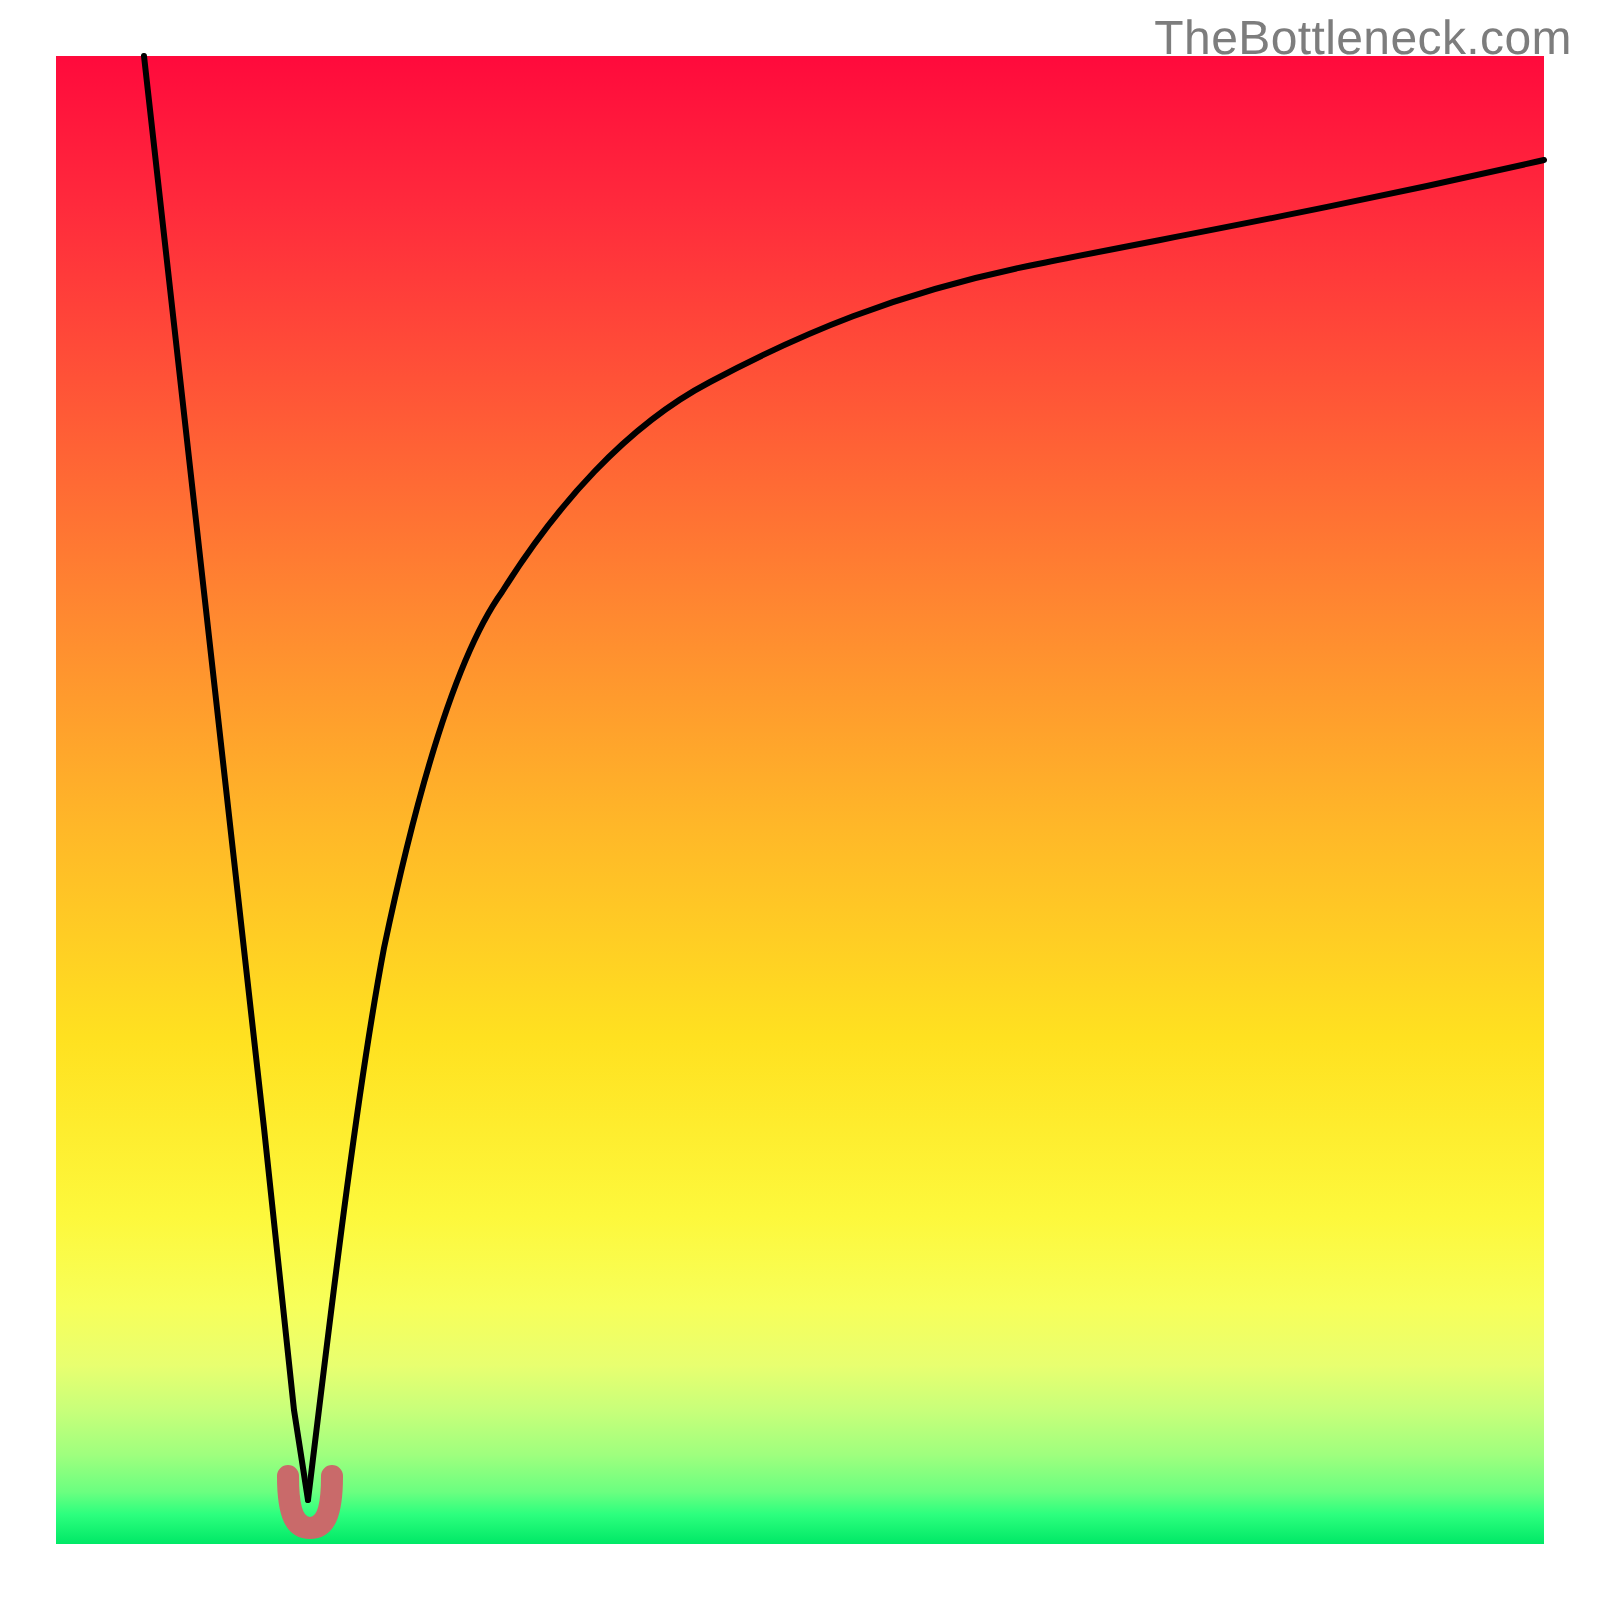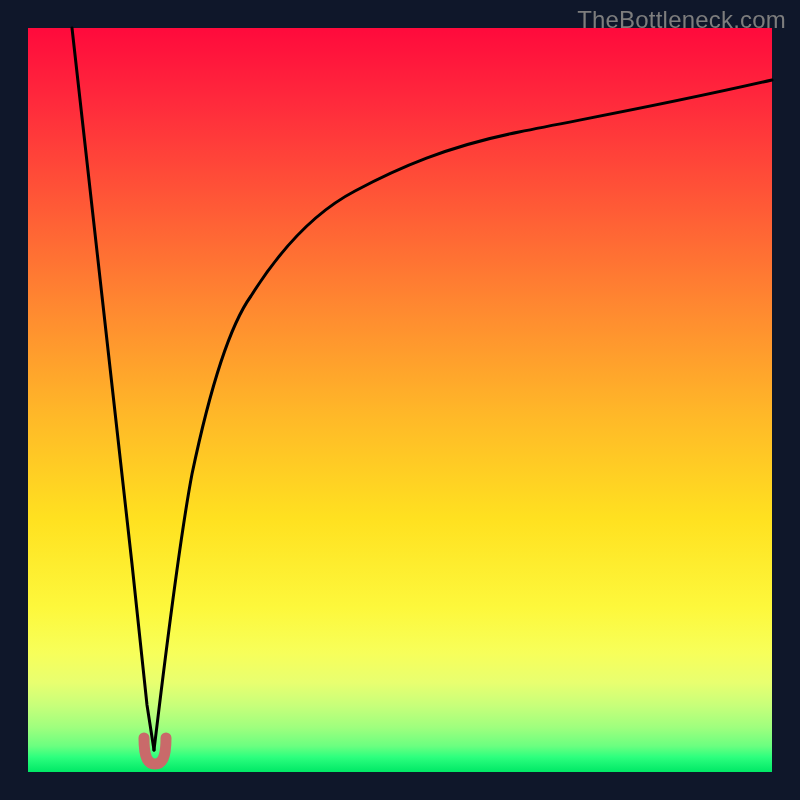--- a/index.html
+++ b/index.html
@@ -9,21 +9,21 @@
     height: 800px;
     background: #000;
     overflow: hidden;
     font-family: Arial, Helvetica, sans-serif;
   }
   .frame {
     position: absolute;
     left: 0; top: 0;
     width: 800px;
     height: 800px;
-    background: #0f172a;
+    background: #ffffff;
   }
   .plot {
     position: absolute;
     left: 28px;
     top: 28px;
     width: 744px;
     height: 744px;
     background: linear-gradient(
       to bottom,
       #ff0a3c 0%,

